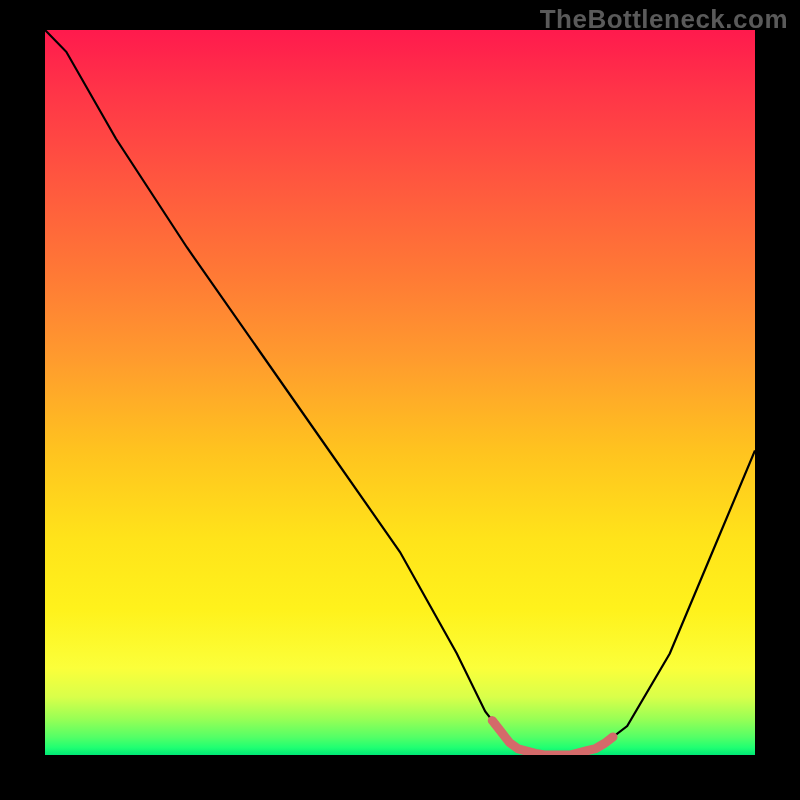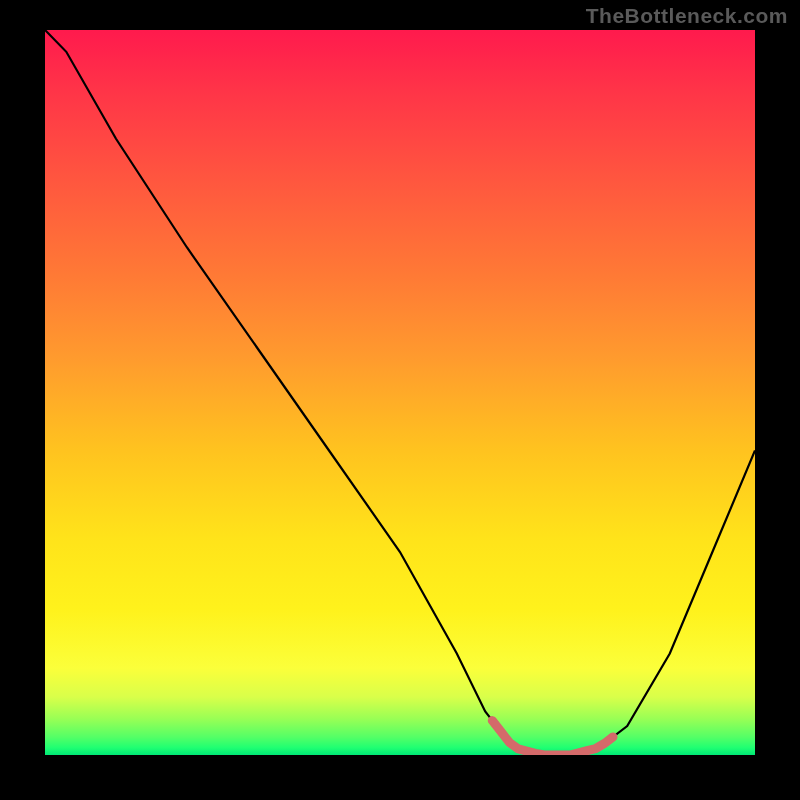--- a/index.html
+++ b/index.html
@@ -15,21 +15,21 @@
     position: relative;
     width: 800px;
     height: 800px;
     background: #000;
   }
   .watermark {
     position: absolute;
     top: 4px;
     right: 12px;
     color: #5a5a5a;
-    font-size: 21px;
+    font-size: 26px;
     font-weight: bold;
     letter-spacing: 0.5px;
     z-index: 5;
   }
   .plot {
     position: absolute;
     left: 45px;
     top: 30px;
     width: 710px;
     height: 725px;

